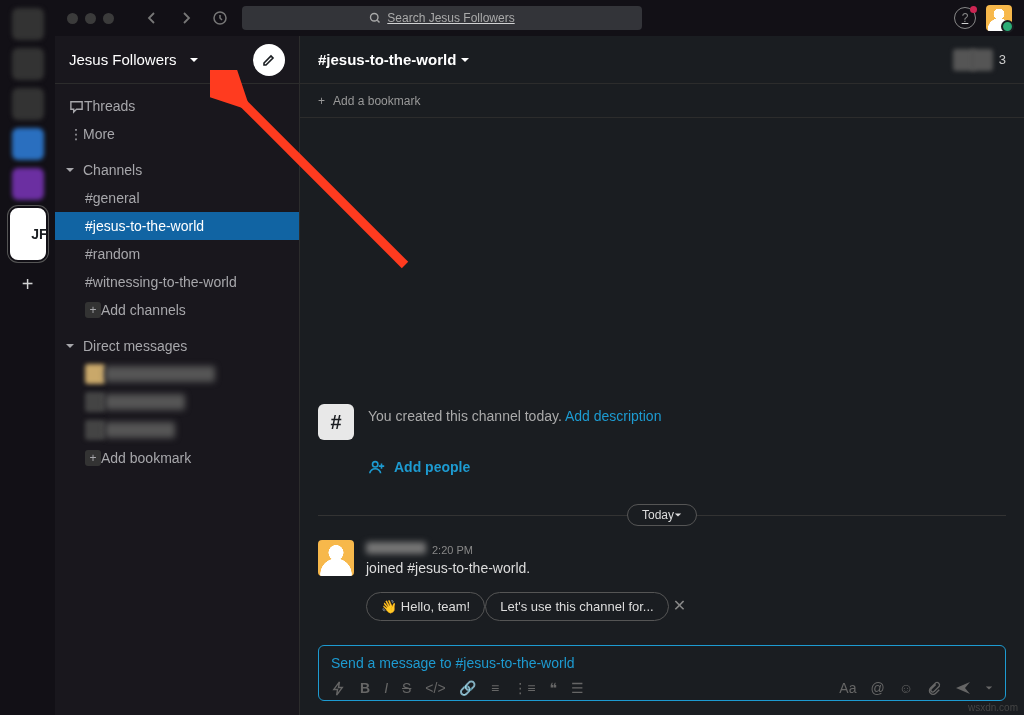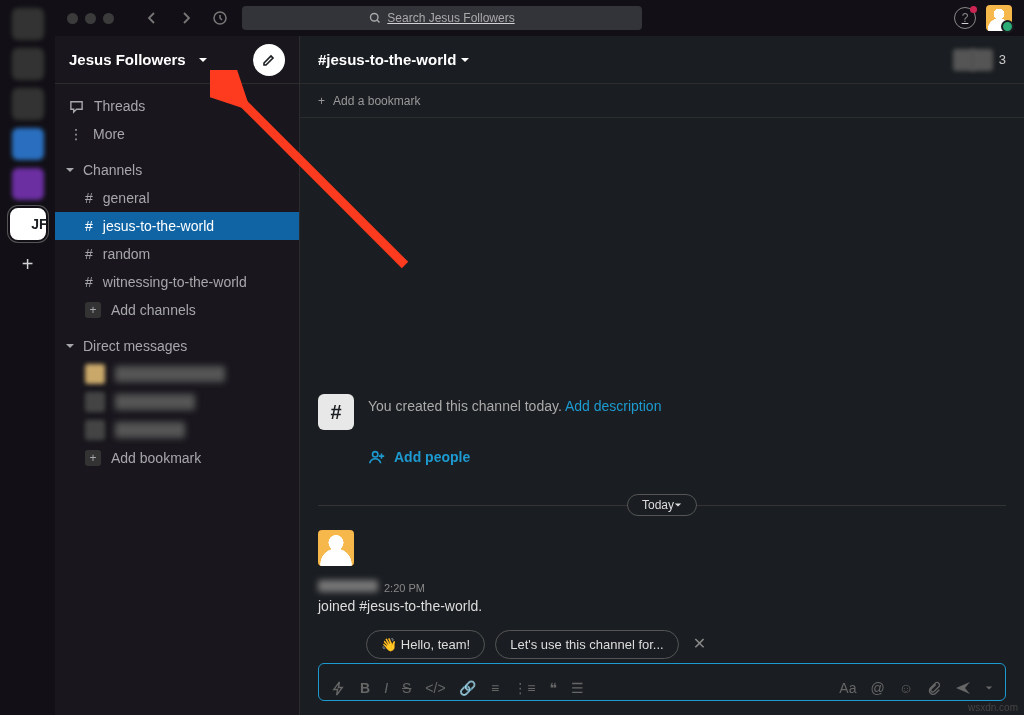--- a/index.html
+++ b/index.html
@@ -2,40 +2,40 @@
 <html><head>
 <meta charset="utf-8">
 <style>
 * { margin:0; padding:0; box-sizing:border-box; font-family:-apple-system,BlinkMacSystemFont,"Segoe UI",Helvetica,Arial,sans-serif; }
 html,body { width:1024px; height:715px; overflow:hidden; background:#1a1d21; color:#d1d2d3; }
 .app { display:flex; height:100%; }
 .rail { width:55px; background:#121016; display:flex; flex-direction:column; align-items:center; padding-top:8px; gap:8px; }
 .rail .avatar { width:32px; height:32px; border-radius:6px; background:#333; filter:blur(2px); }
 .rail .avatar.blue { background:#2a6fbf; }
 .rail .avatar.purple { background:#6b2fa1; }
-.rail .jf { width:36px; height:32px; border-radius:8px; background:#fff; color:#1a1d21; font-weight:700; font-size:14px; display:flex; align-items:center; justify-content:center; border:2px solid #fff; box-shadow:0 0 0 2px #121016,0 0 0 3px #555;padding-left:24px; }
+.rail .jf { width:36px; height:52px; border-radius:8px; background:#fff; color:#1a1d21; font-weight:700; font-size:14px; display:flex; align-items:center; justify-content:center; border:2px solid #fff; box-shadow:0 0 0 2px #121016,0 0 0 3px #555;padding-left:24px; }
 .rail .plus { width:32px; height:32px; display:flex; align-items:center; justify-content:center; color:#d1d2d3; font-size:20px; cursor:pointer; }
 .main { flex:1; display:flex; flex-direction:column; }
 .topbar { height:36px; background:#121016; display:flex; align-items:center; padding:0 12px; gap:10px; position:relative;text-decoration:underline; }
 .traffic { display:flex; gap:7px; margin-right:16px; }
 .dot { width:11px; height:11px; border-radius:50%; background:#3b3b3b; }
 .nav-icon { width:24px; height:24px; color:#777; display:flex; align-items:center; justify-content:center; cursor:pointer; }
 .search { flex:0 0 400px; margin:0 auto; height:24px; background:#333439; border-radius:4px; display:flex; align-items:center; justify-content:center; gap:6px; color:#aaa; font-size:12px; cursor:text; }
 .help { width:22px; height:22px; border:1.5px solid #888; border-radius:50%; display:flex; align-items:center; justify-content:center; font-size:12px; color:#888; position:relative; }
 .help::after { content:""; position:absolute; top:-2px; right:-2px; width:7px; height:7px; border-radius:50%; background:#cd2553; }
 .user-pic { width:26px; height:26px; border-radius:4px; background:#f7b84b; position:relative; }
 .user-pic::before { content:""; position:absolute; inset:0; background:radial-gradient(circle at 50% 35%, #fff 0 25%, transparent 26%), radial-gradient(circle at 50% 95%, #fff 0 40%, transparent 41%); border-radius:4px; }
 .user-pic::after { content:""; position:absolute; bottom:-2px; right:-2px; width:9px; height:9px; border-radius:50%; background:#2bac76; border:2px solid #1a1d21; }
 .body { flex:1; display:flex; min-height:0; }
 .sidebar { width:245px; background:#19171d; border-right:1px solid #2c2c2c; display:flex; flex-direction:column; font-size:14px; }
 .ws-header { height:48px; display:flex; align-items:center; justify-content:space-between; padding:0 14px; border-bottom:1px solid #2c2c2c; position:relative; }
-.ws-name { font-weight:700; font-size:15px; color:#fff; display:flex; align-items:center; gap:12px; cursor:pointer; }
+.ws-name { font-weight:400; font-size:15px; color:#fff; display:flex; align-items:center; gap:12px; cursor:pointer; }
 .compose { width:32px; height:32px; border-radius:50%; background:#fff; color:#1a1d21; display:flex; align-items:center; justify-content:center; cursor:pointer; }
 .side-list { padding:8px 0; overflow:auto; }
-.side-item { height:28px; display:flex; align-items:center; gap:10px; padding:0 14px; color:#a7a7ab; cursor:pointer; }
+.side-item { height:28px; display:flex; align-items:center; padding:0 14px; color:#a7a7ab; cursor:pointer; }
 .side-item.pad { padding-left:30px; }
 .side-item.active { background:#1164a3; color:#fff; }
 .side-section { height:28px; display:flex; align-items:center; gap:8px; padding:0 10px; color:#a7a7ab; cursor:pointer; margin-top:8px; }
 .blur { filter:blur(3px); background:#555; height:16px; border-radius:2px; }
 .dm-avatar { width:20px; height:20px; border-radius:3px; background:#444; filter:blur(2px); }
 .channel { flex:1; display:flex; flex-direction:column; background:#1a1d21; min-width:0; }
 .chan-header { height:48px; border-bottom:1px solid #2c2c2c; display:flex; align-items:center; justify-content:space-between; padding:0 18px; }
 .chan-title { font-weight:800; color:#fff; font-size:15px; display:flex; align-items:center; gap:4px; cursor:pointer; }
 .members { display:flex; align-items:center; gap:6px; font-size:13px; color:#ccc; }
 .members .av { width:22px; height:22px; border-radius:3px; background:#555; filter:blur(2px); }
@@ -44,27 +44,27 @@
 .intro { display:flex; gap:14px; margin-bottom:18px; }
 .hash-box { width:36px; height:36px; background:#e8e8e8; color:#1a1d21; border-radius:6px; display:flex; align-items:center; justify-content:center; font-size:20px; font-weight:700; }
 .intro-text { font-size:14px; }
 .intro-text .t1 { color:#e8e8e8; font-weight:700; }
 .intro-text .link { color:#1d9bd1; cursor:pointer; }
 .intro-text .sub { color:#aaa; margin-top:4px; }
 .addp { color:#1d9bd1; font-weight:700; margin-left:50px; margin-bottom:20px; display:flex; align-items:center; gap:8px; cursor:pointer; font-size:14px; }
 .divider { display:flex; align-items:center; justify-content:center; margin:8px 0 14px; position:relative; }
 .divider::before { content:""; position:absolute; left:0; right:0; top:50%; height:1px; background:#333; }
 .pill { position:relative; background:#1a1d21; border:1px solid #555; border-radius:14px; padding:3px 14px; font-size:12px; color:#ddd; display:flex; align-items:center; cursor:pointer; }
-.msg { display:flex; gap:12px;flex-direction:column; }
+.msg { display:flex; gap:12px; }
 .msg-av { width:36px; height:36px; border-radius:4px; background:#f7b84b; position:relative; flex-shrink:0; }
 .msg-av::before { content:""; position:absolute; inset:0; background:radial-gradient(circle at 50% 35%, #fff 0 25%, transparent 26%), radial-gradient(circle at 50% 95%, #fff 0 40%, transparent 41%); border-radius:4px; }
 .msg-body .who { filter:blur(3px); background:#777; width:60px; height:12px; display:inline-block; border-radius:2px; }
 .msg-body .time { font-size:11px; color:#888; margin-left:6px; }
 .msg-body .txt { font-size:14px; color:#ddd; margin-top:2px; }
-.suggest { display:flex; gap:10px; margin:16px 0 4px 48px; }
+.suggest { display:flex; gap:0; margin:16px 0 24px 48px; }
 .sbtn { border:1px solid #555; border-radius:18px; padding:6px 14px; font-size:13px; color:#ddd; background:transparent; cursor:pointer; display:flex; align-items:center; gap:6px; }
 .xbtn { color:#888; cursor:pointer; padding:4px; }
 .composer { border:1px solid #1d9bd1; border-radius:6px; padding:8px 12px 4px; }
 .composer input { width:100%; background:transparent; border:none; outline:none; color:#1d9bd1; font-size:14px; }
 .composer input::placeholder { color:#1d9bd1; }
 .ctoolbar { display:flex; align-items:center; justify-content:space-between; margin-top:8px; }
 .ctoolbar .left, .ctoolbar .right { display:flex; gap:14px; align-items:center; }
 .ticon { color:#666; font-size:14px; cursor:pointer; }
 .send { color:#666; }
 .arrow { position:absolute; top:34px; left:155px; pointer-events:none; z-index:50; }
@@ -251,20 +251,21 @@
               <div><span class="who"></span><span class="time">2:20 PM</span></div>
               <div class="txt">joined #jesus-to-the-world.</div>
             </div>
           </div>
           <div class="suggest">
             <button class="sbtn">👋 Hello, team!</button>
             <button class="sbtn">Let's use this channel for...</button>
             <span class="xbtn">✕</span>
           </div>
           <div class="composer">
+            <input type="text" placeholder="Send a message to #jesus-to-the-world" style="">
             <div class="ctoolbar">
               <div class="left">
                 <span class="ticon">
                     <svg width="15" height="15" viewBox="0 0 16 16" fill="none" stroke="currentColor" stroke-width="1.5">
                       <path d="M9 1L3 9h4l-1 6 6-8H8l1-6z"></path>
                     </svg>
                   </span>
                 <span class="ticon"><b>B</b></span>
                 <span class="ticon"><i>I</i></span>
                 <span class="ticon"><s>S</s></span>

